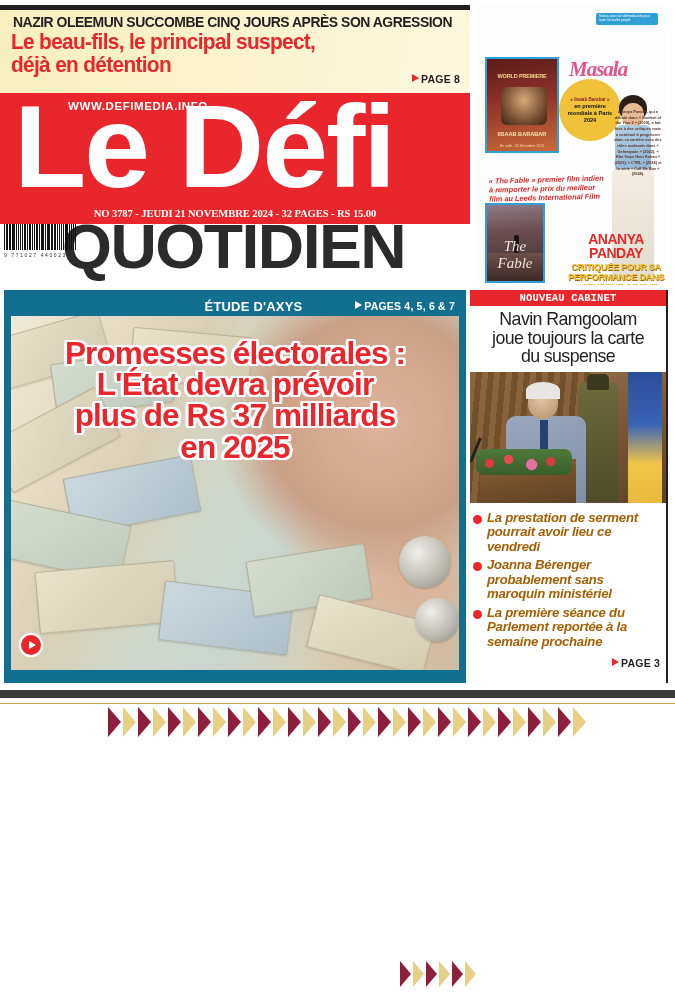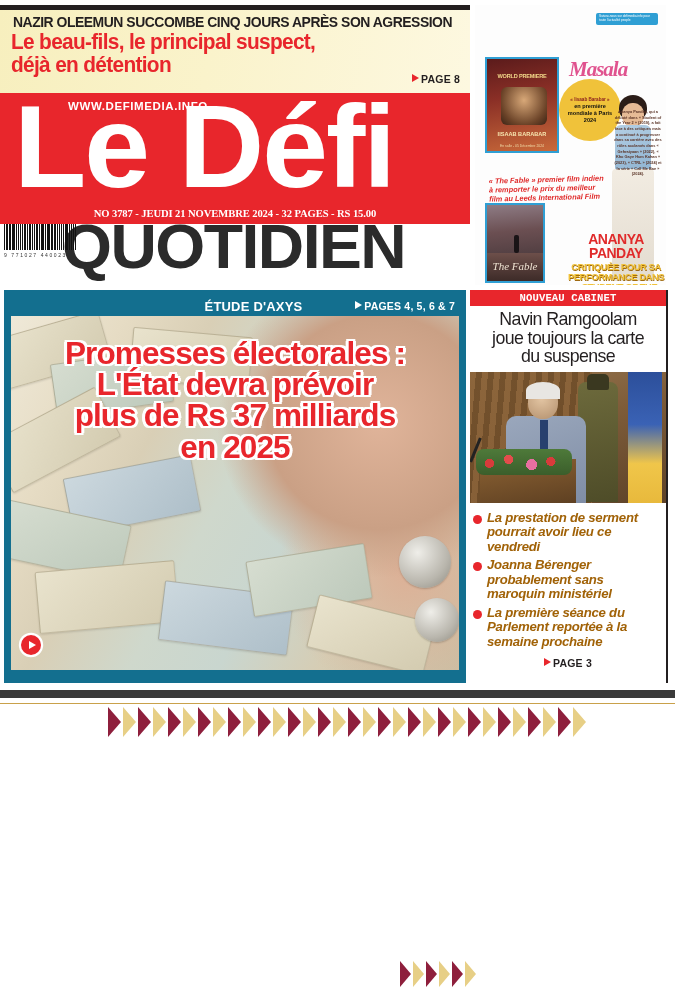--- a/index.html
+++ b/index.html
@@ -185,21 +185,21 @@
     position:absolute; left:27px; top:30px; width:5px; height:18px;
     background:#1a1416; border-radius:2px;
   }
   .mag-poster2 .road {
     position:absolute; left:0; bottom:0; width:100%; height:28px;
     background:linear-gradient(180deg,#6d4f4a,#3d2b28);
   }
   .mag-poster2 .t2 {
     position:absolute; left:0; right:0; bottom:9px; text-align:center;
     font-family:"Liberation Serif", serif; font-style:italic;
-    font-size:11px; color:#efe3d2;margin-top:37px;
+    font-size:15px; color:#efe3d2;margin-top:37px;
   }
   .mag-ananya {
     position:absolute; left:92px; top:228px; width:98px; text-align:center;
   }
   .mag-ananya .n {
     font-size:14px; font-weight:bold; color:#e02b2b; line-height:0.98;
     letter-spacing:-0.5px;
   }
   .mag-ananya .d {
     margin-top:2px; font-size:9.4px; font-weight:bold; color:#f0c23a;
@@ -355,21 +355,21 @@
     list-style:none; display:flex; gap:5px; margin-bottom:4px;
   }
   .rc-bullets .dot {
     flex:0 0 auto; width:9px; height:9px; border-radius:50%;
     background:#e8262c; margin-top:4px;
   }
   .rc-bullets .bt {
     font-weight:bold; font-style:italic; font-size:13.2px; line-height:1.1;
     color:#a16207; letter-spacing:-0.25px;
   }
-  .rc-page { text-align:center; margin-top:0; }
+  .rc-page { text-align:right; padding-right:6px; margin-top:0; }
   .rc-divider {
     position:absolute; left:666px; top:290px; width:2px; height:393px;
     background:#231f20;
   }
 
   
   .ad {
     position:absolute; left:0; top:690px; width:675px; height:307px;
     background:#fff; overflow:hidden;
   }

